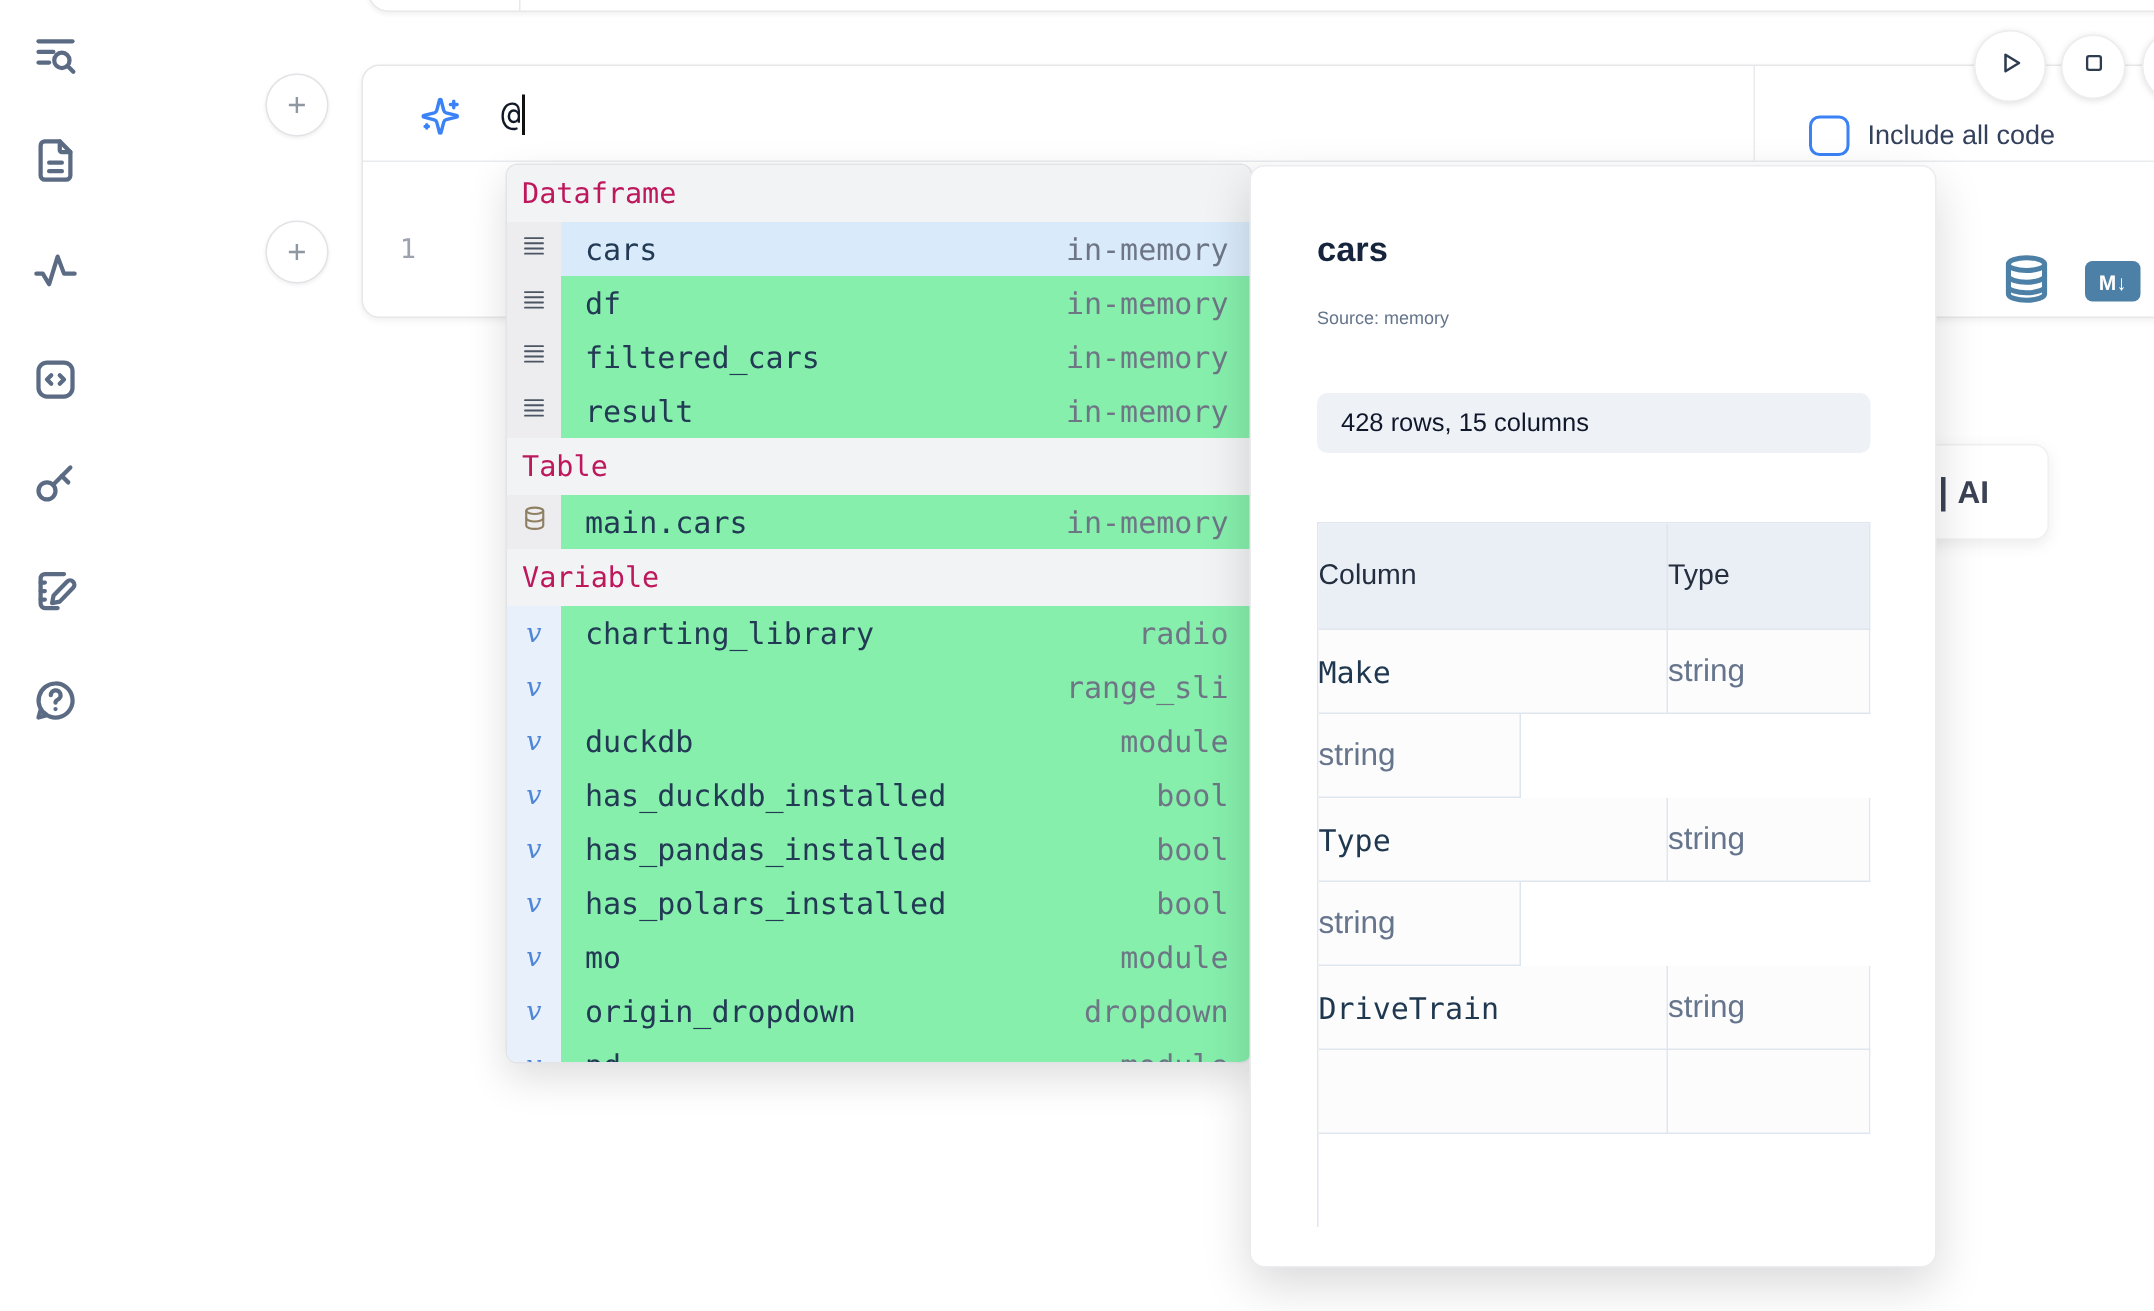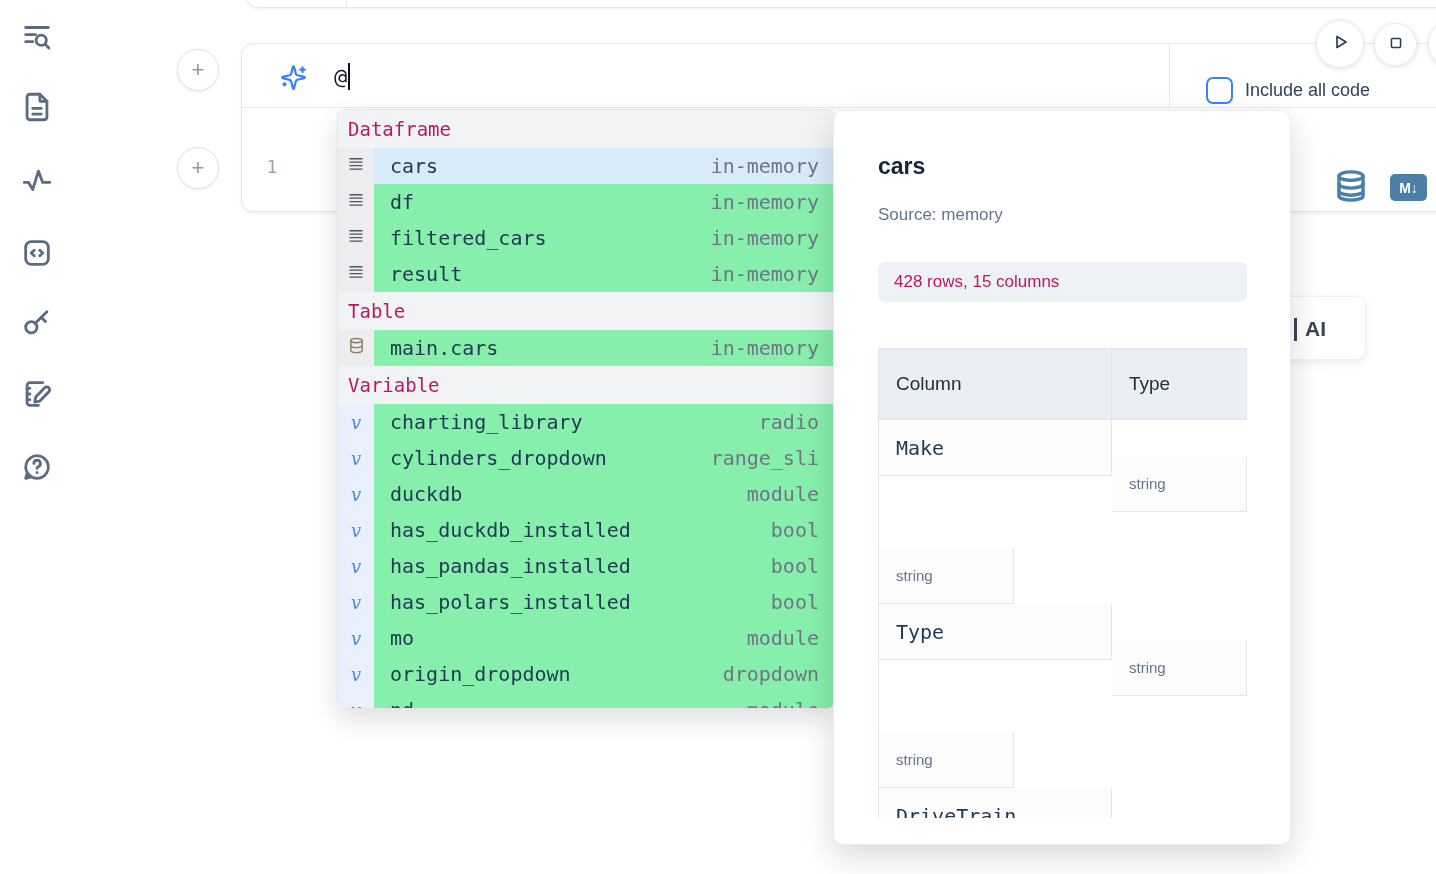--- a/index.html
+++ b/index.html
@@ -79,34 +79,34 @@
   .ac-row.selected .ac-main{background:var(--sel);}
   .ac-name{color:var(--ink);white-space:pre;}
   .ac-type{margin-left:auto;color:var(--muted);white-space:pre;}
   .v-glyph{font-family:"DejaVu Serif",serif;font-style:italic;color:#4f86d8;font-size:18px;}
   .ac-gutter svg{stroke:#4b5563;fill:none;stroke-width:1.7;stroke-linecap:round;}
 
   
   .panel{position:absolute;left:833px;top:110px;width:458px;height:735px;background:#fff;
     border:1px solid #ececf0;border-radius:10px;box-shadow:0 12px 32px rgba(0,0,0,.15);z-index:35;}
   .panel-title{position:absolute;left:44px;top:42px;font-size:23px;font-weight:bold;color:#16243c;}
-  .panel-source{position:absolute;left:44px;top:94px;font-size:17px;color:#64748b;}
+  .panel-source{position:absolute;left:44px;top:94px;font-size:12px;color:#64748b;}
   .shape-badge{position:absolute;left:44px;top:151px;width:369px;height:40px;background:#eef2f7;
-    border-radius:7px;display:flex;align-items:center;padding-left:16px;font-size:17px;color:#be185d;}
+    border-radius:7px;display:flex;align-items:center;padding-left:16px;font-size:17px;color:#0f172a;}
   .ptable{position:absolute;left:44px;top:237px;width:369px;height:470px;overflow:hidden;
     border-top:1px solid #e0e6ee;border-left:1px solid #e0e6ee;}
   .prow{display:flex;width:100%;}
   .pcell{border-right:1px solid #e0e6ee;border-bottom:1px solid #e0e6ee;display:flex;
-    align-items:center;padding-left:17px;background:#fcfcfd;}
+    align-items:center;background:#fcfcfd;}
   .pc1{width:233px;}
   .pc2{width:135px;}
   .prow.head .pcell{height:71px;background:#eaeff6;font-size:19px;color:#242e3f;}
   .prow.data .pcell{height:56px;}
   .prow.data .pc1{font-family:"DejaVu Sans Mono",monospace;font-size:20px;color:#1f3850;}
-  .prow.data .pc2{font-size:15px;color:#66758c;margin-top:36px;}
+  .prow.data .pc2{font-size:21px;color:#66758c;}
 </style>
 </head>
 <body>
 
 <div class="sidebar">
   <div class="side-btn" style="top:19px">
     <span><svg width="34" height="34" viewBox="0 0 24 24">
           <path d="M4 6h16"></path>
           <path d="M4 11h7"></path>
           <path d="M4 16h5"></path>
@@ -280,21 +280,20 @@
       <div class="ac-main">
         <span class="ac-name">charting_library</span>
         <span class="ac-type">radio</span>
       </div>
     </div>
     <div class="ac-row var">
       <div class="ac-gutter">
         <span class="v-glyph">v</span>
       </div>
       <div class="ac-main">
-        <span class="ac-name">cylinders_dropdown</span>
         <span class="ac-type">range_sli</span>
       </div>
     </div>
     <div class="ac-row var">
       <div class="ac-gutter">
         <span class="v-glyph">v</span>
       </div>
       <div class="ac-main">
         <span class="ac-name">duckdb</span>
         <span class="ac-type">module</span>

